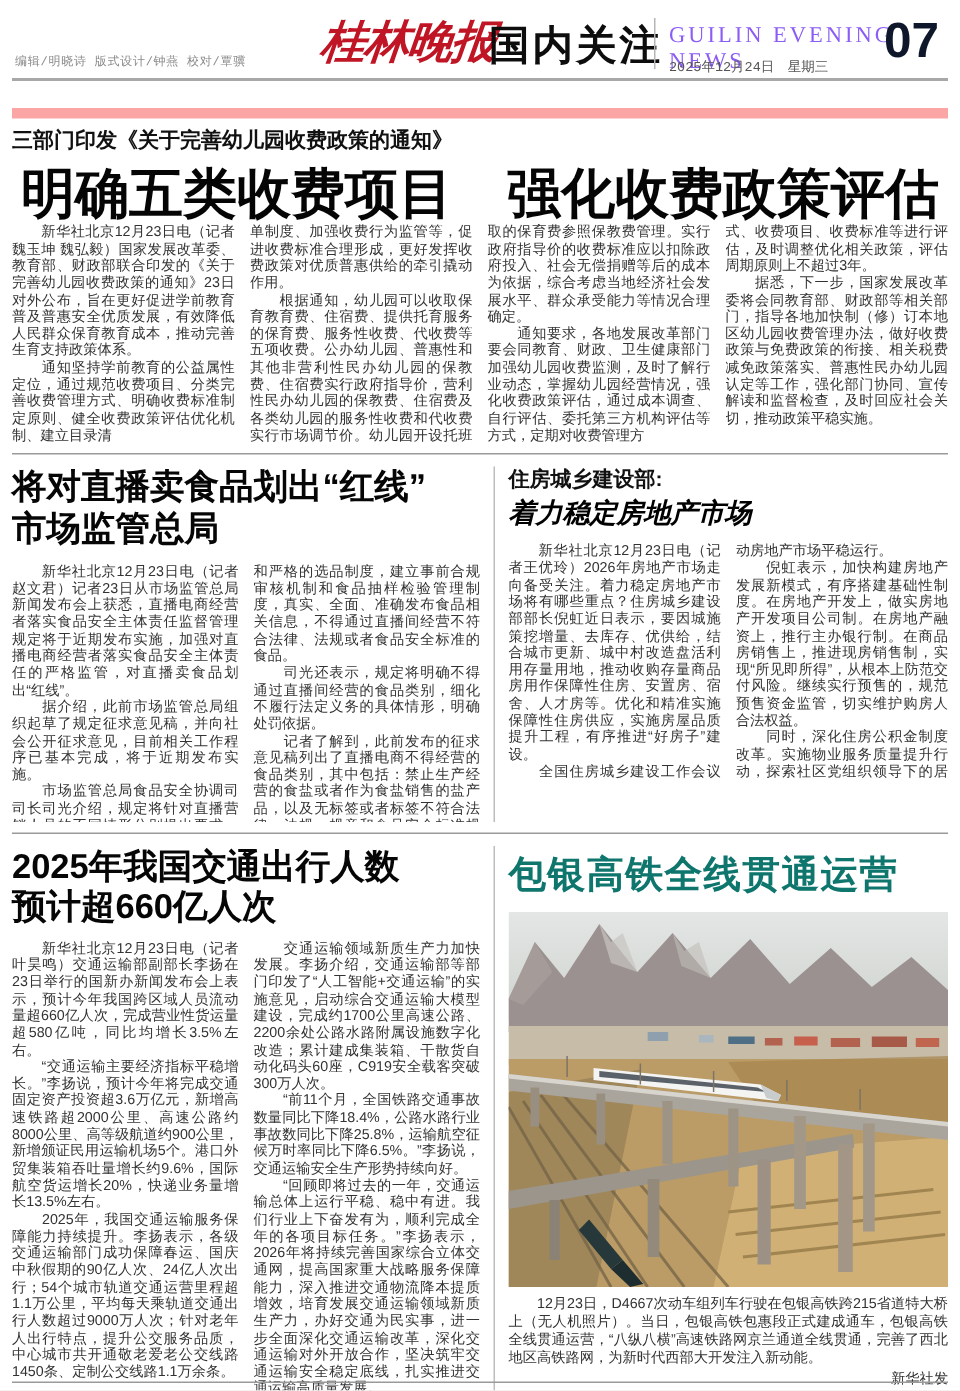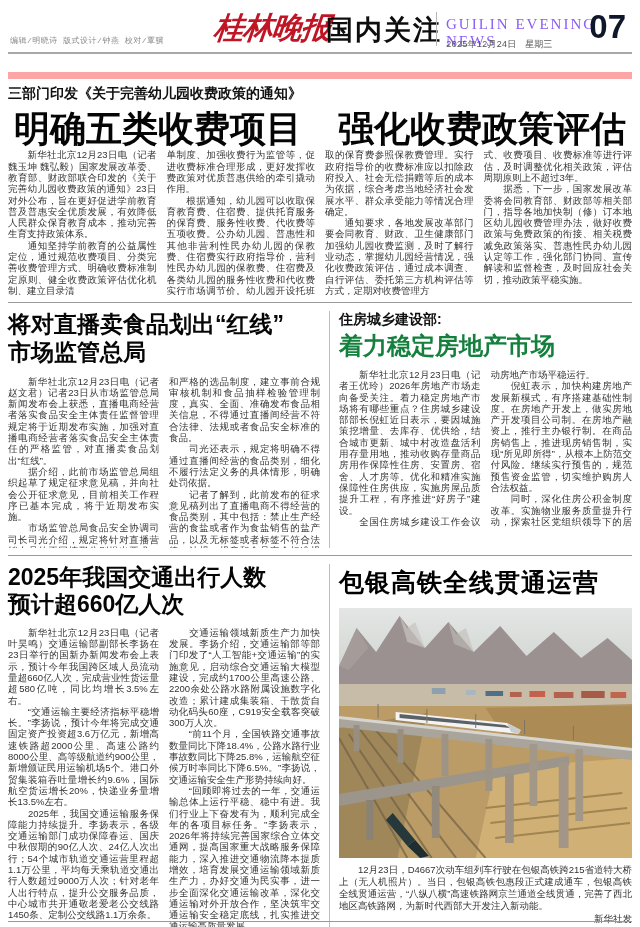--- a/index.html
+++ b/index.html
@@ -33,25 +33,25 @@
   }
   .lead .body-col{ height:146px; }
   .hdiv{ border:none; border-top:1px solid #9a9a9a; margin:7px 0 8px 0; }
   
   .row{ display:flex; gap:9px; }
   .block-left{ width:312px; flex:none; }
   .vdiv{ width:1px; background:#bdbdbd; flex:none; }
   .block-right{ flex:1; min-width:0; }
   .sub-headline{ font-size:23px; font-weight:bold; color:#060606; line-height:1.2; }
   .sub-kicker{ font-size:14px; font-weight:bold; color:#111; margin-bottom:3px;}
-  .housing-headline{ font-size:24px; font-weight:bold; color:#15803d; line-height:1.15; }
+  .housing-headline{ font-size:18px; font-weight:bold; color:#000000; line-height:1.15;font-style:italic; }
   .market .cols{ margin-top:9px; } .market .body-col{ height:172px; }
   .housing .cols{ margin-top:9px; } .housing .body-col{ height:158px; }
   .transport .cols{ margin-top:8px; } .transport .body-col{ height:308px; }
-  .railway-headline{ font-size:25px; font-weight:bold; color:#000000; margin:2px 0 9px 0; letter-spacing:1px;}
+  .railway-headline{ font-size:25px; font-weight:bold; color:#0f766e; margin:2px 0 9px 0; letter-spacing:1px;}
   .photo-wrap{ width:100%; }
   .photo-wrap svg{ display:block; width:100%; height:250px; }
   .caption{ margin-top:6px; font-size:9.5px; line-height:12px; color:#333; text-align:justify; white-space:pre-line;}
   .caption-credit{ font-size:9.5px; color:#333; text-align:right; margin-top:1px; }
   .bottom-rule{ position:absolute; left:8px; right:8px; bottom:5px; border-top:1px solid #9a9a9a;}
 </style>
 </head>
 <body>
 
 <div class="page">

